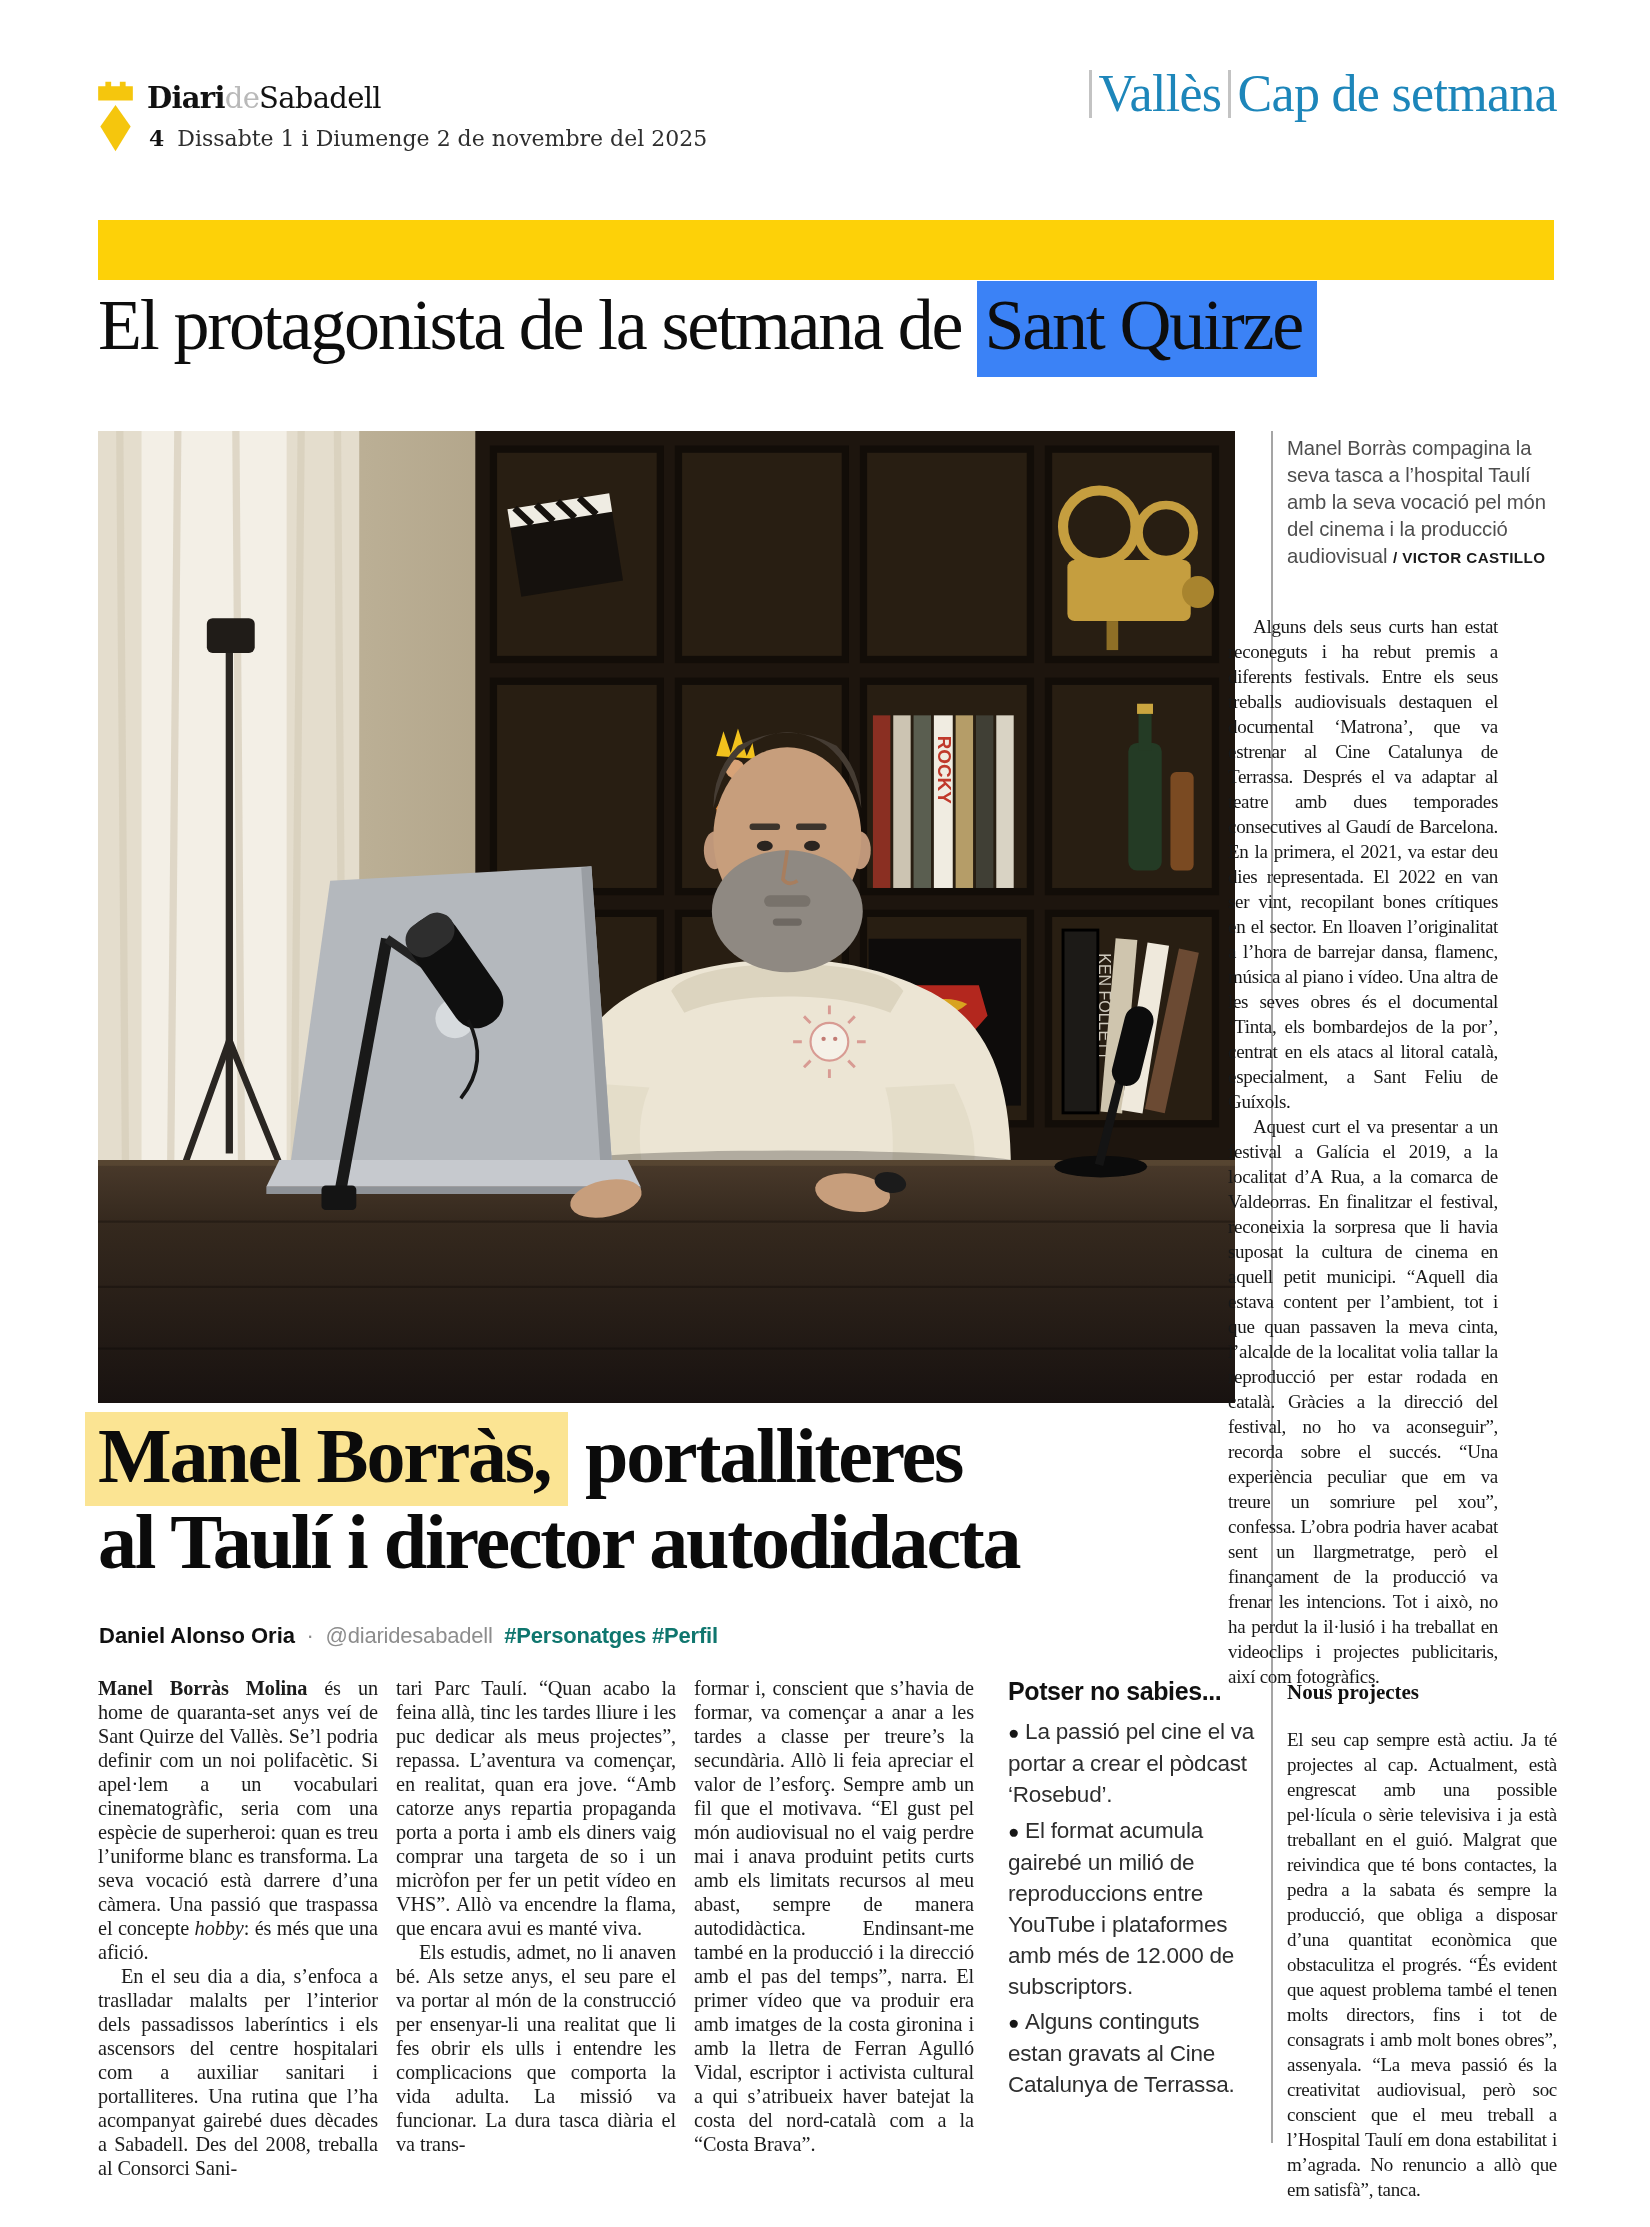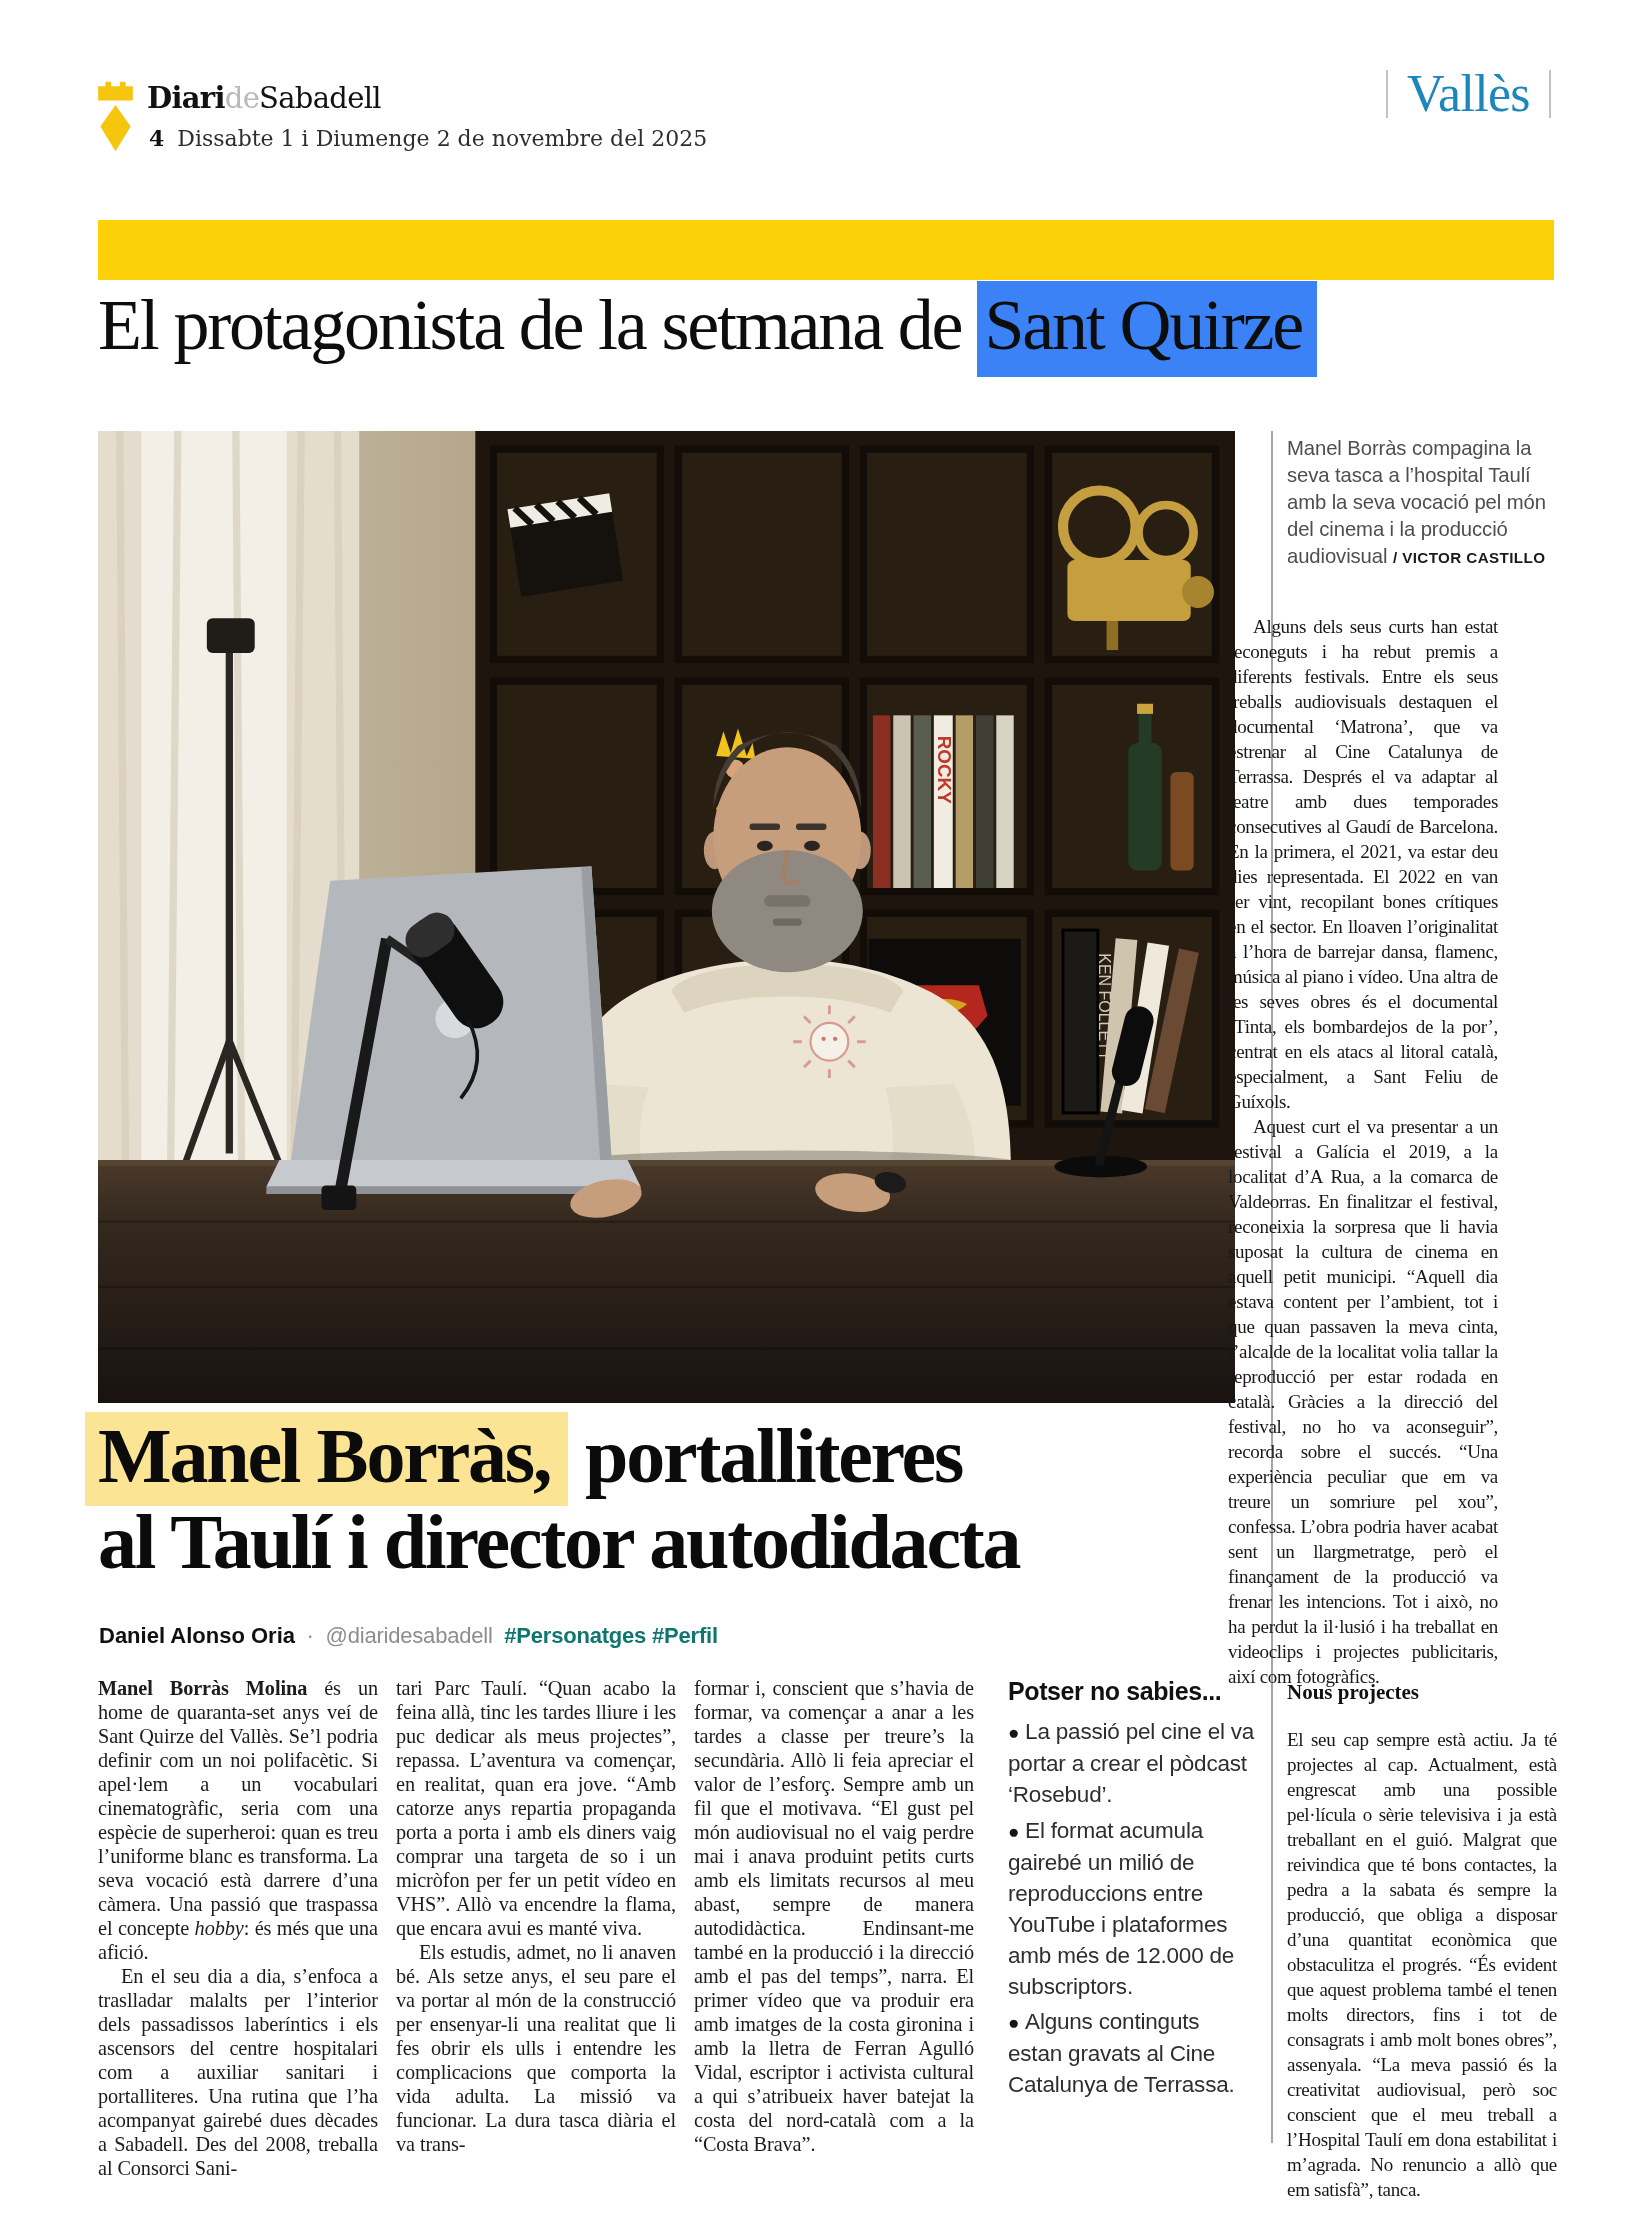--- a/index.html
+++ b/index.html
@@ -9,21 +9,21 @@
     font-family:"Liberation Serif", serif; color:#1a1a1a; overflow:hidden;
   }
   
   .logo-icon { position:absolute; left:96px; top:80px; width:39px; height:73px; }
   .logo-text { position:absolute; left:147px; top:81px; font-family:"DejaVu Serif", serif; font-size:29px; letter-spacing:-0.7px; white-space:nowrap; }
   .logo-text .diari { font-weight:700; color:#121212; }
   .logo-text .de { color:#b9b9b9; }
   .logo-text .sabadell { color:#121212; }
   .dateline { position:absolute; left:149px; top:125px; font-family:"DejaVu Serif", serif; font-size:22px; color:#2e2e2e; white-space:nowrap; }
   .dateline .pnum { font-weight:700; color:#111; margin-right:13px; }
-  .section-head { position:absolute; right:100px; top:64px; display:flex; align-items:center; gap:19px;
+  .section-head { position:absolute; right:94px; top:64px; display:flex; align-items:center; gap:7px;
     font-family:"Liberation Serif", serif; font-size:52px; color:#1d86ba; white-space:nowrap; letter-spacing:-0.7px; }
   .section-head .vbar { width:2.2px; height:48px; background:#c3c3c3; }
   
   .kicker-bar { position:absolute; left:98px; top:220px; width:1456px; height:60px; background:#fdd108; }
   .kicker { position:absolute; left:98px; top:284px; width:1487px; font-size:72px; font-weight:400;
     letter-spacing:-2.2px; color:#0d0d0d; white-space:nowrap; }
   .kicker .hl { background:#3b82f6; padding:4.4px 14.5px 11.6px 7.3px; }
   
   .photo-frame { position:absolute; left:98px; top:431px; width:1137px; height:972px; background:#8e8270; }
   .photo-frame svg { display:block; width:100%; height:100%; }
@@ -74,20 +74,21 @@
       <path d="M3,28 L3,8 L13,8 L13,2 L21,2 L21,8 L33,8 L33,2 L41,2 L41,8 L51,8 L51,28 Z" fill="#f5c60d"></path>
       <path d="M27,34 L48,64 L27,98 L6,64 Z" fill="#f5c60d"></path>
     </svg>
   </div>
   <div class="logo-text"><span class="diari">Diari</span><span class="de">de</span><span class="sabadell">Sabadell</span></div>
   <div class="dateline"><span class="pnum">4</span><span>Dissabte 1 i Diumenge 2 de novembre del 2025</span></div>
   <div class="section-head">
     <span class="vbar"></span>
     <span>Vallès</span>
     <span class="vbar"></span>
+    <span>Cap de setmana</span>
   </div>
 
   <div class="kicker-bar"></div>
   <h2 class="kicker"><span>El protagonista de la setmana de</span> <span class="hl">Sant Quirze</span></h2>
 
   <div class="photo-frame">
     <svg viewBox="0 0 1567 1340" preserveAspectRatio="none">
       <defs>
         <linearGradient id="wall" x1="0" y1="0" x2="1" y2="0">
           <stop offset="0" stop-color="#cdc3ab"></stop>

